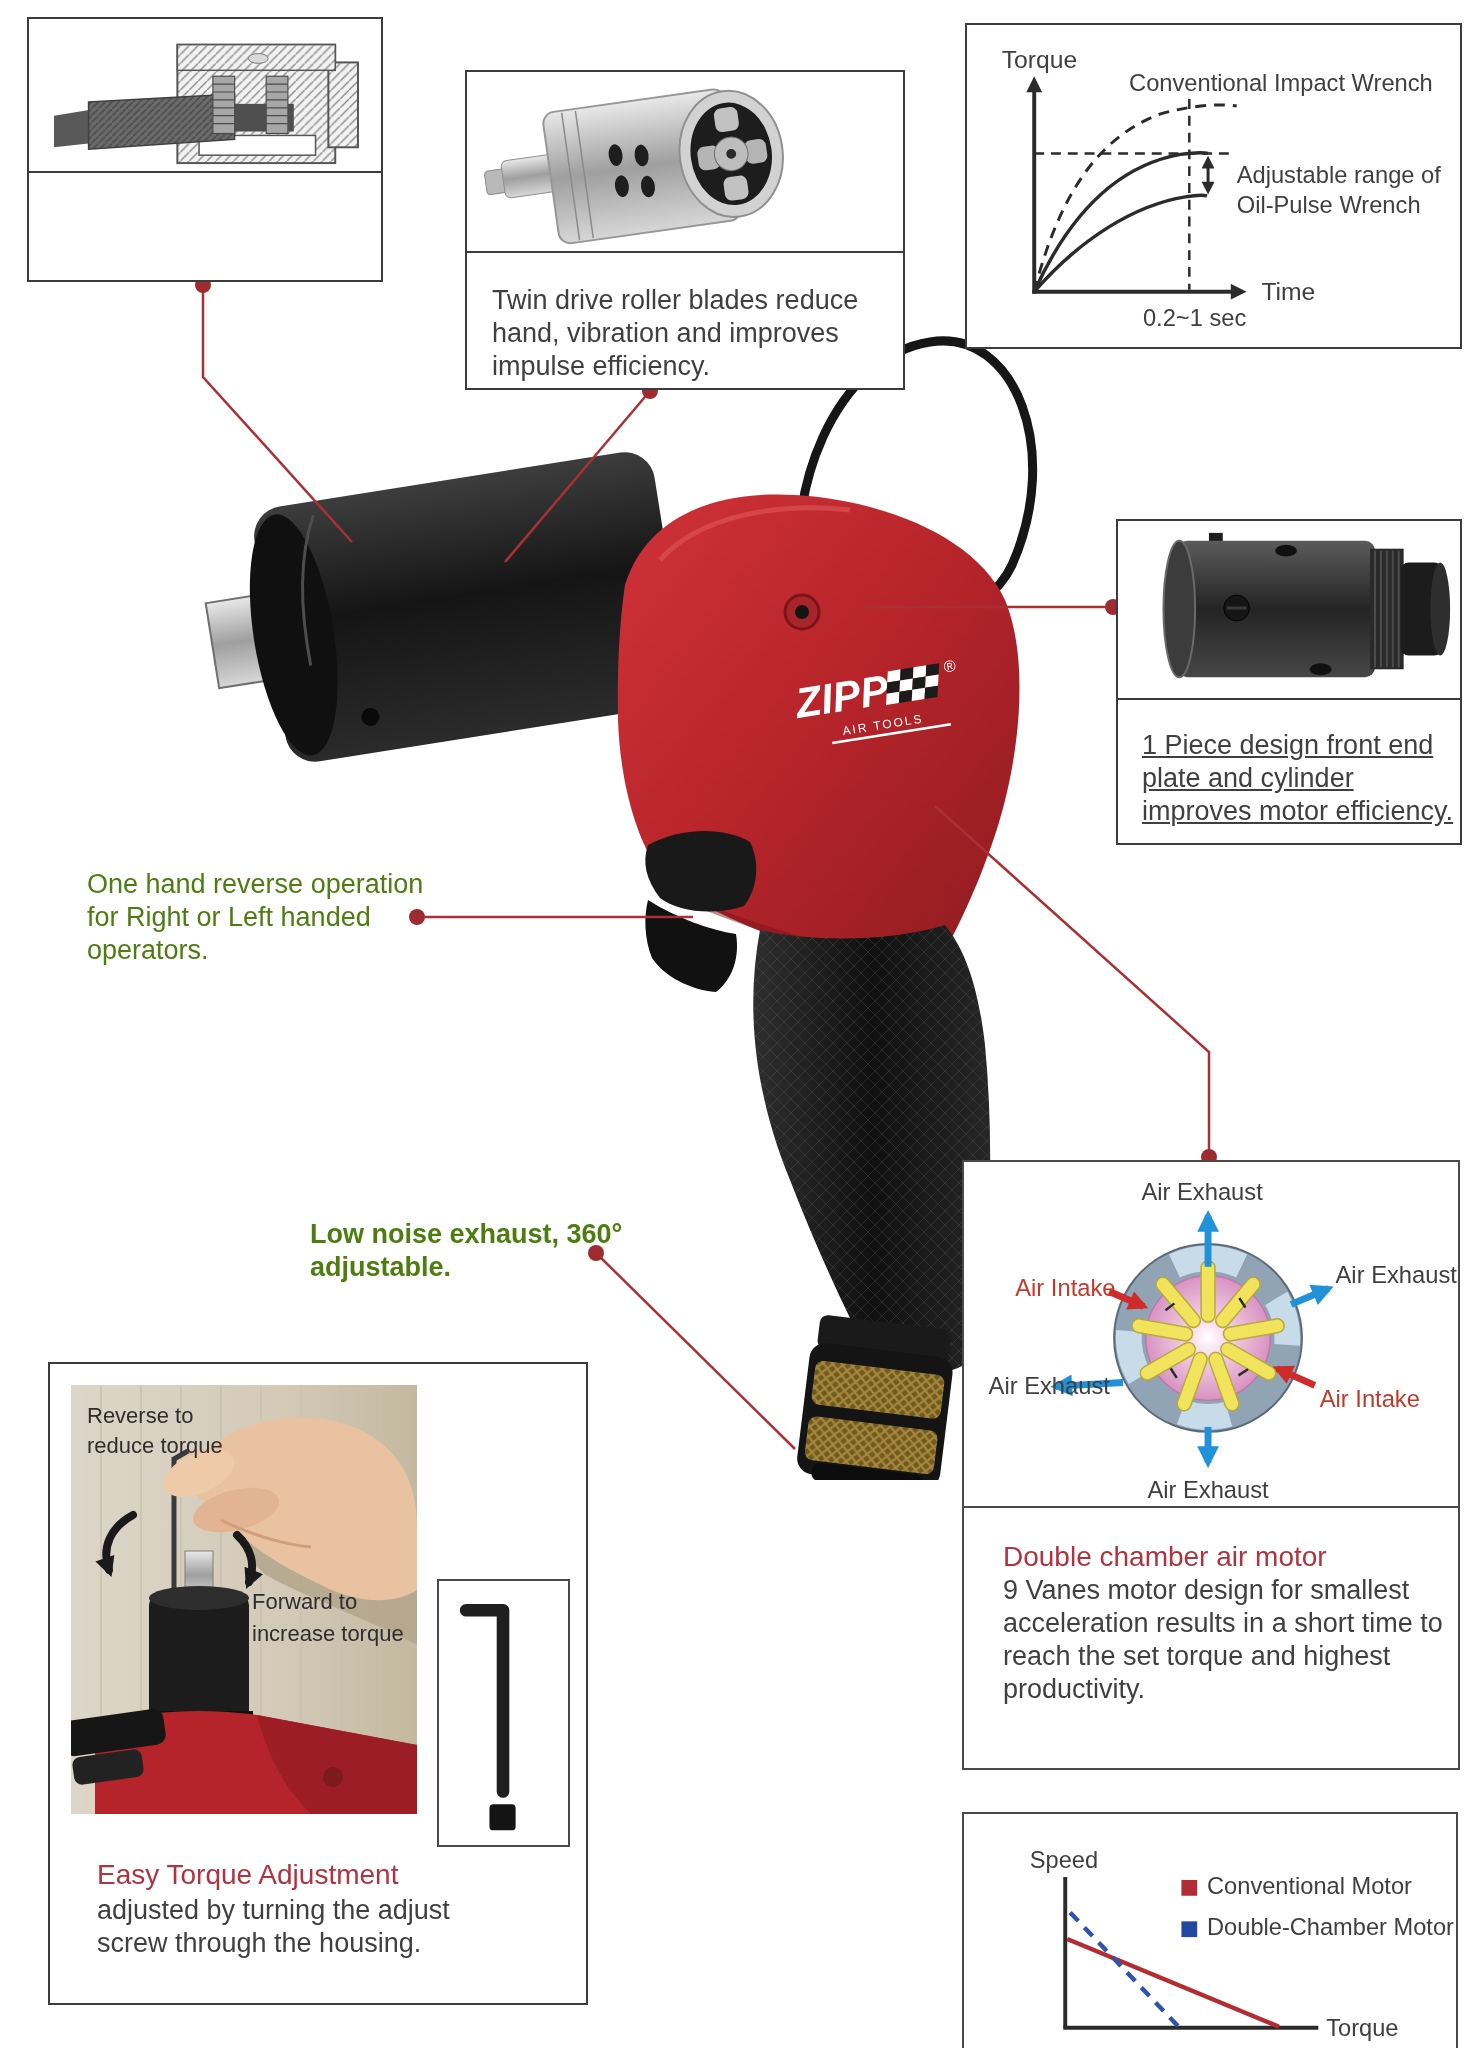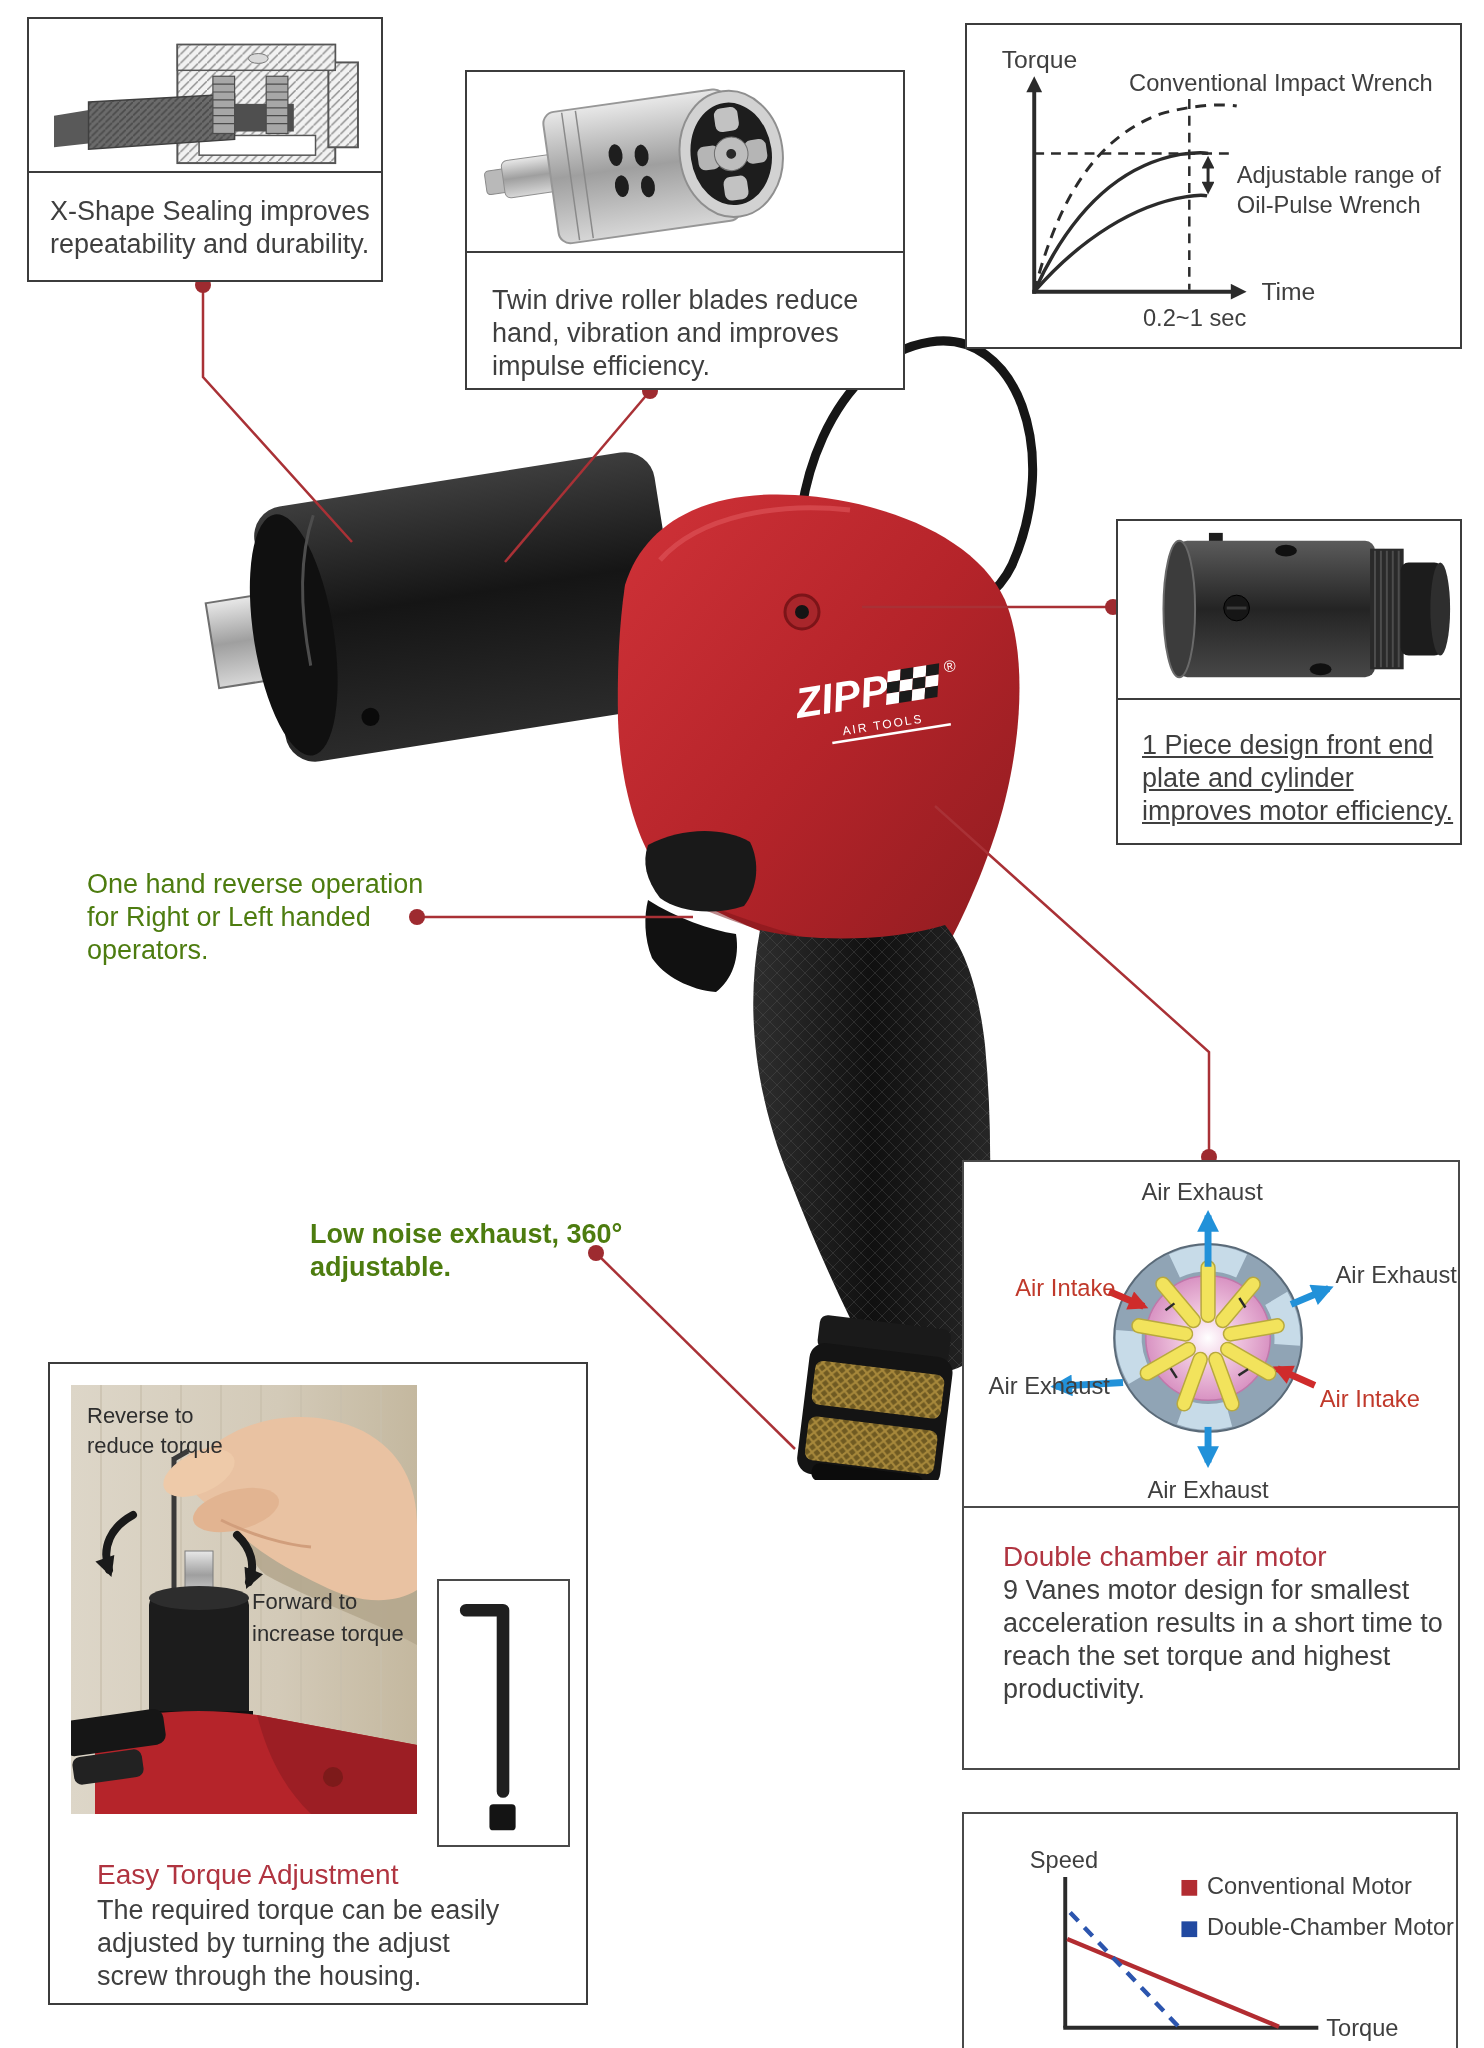--- a/index.html
+++ b/index.html
@@ -181,24 +181,20 @@
           <rect x="240" y="58" width="22" height="58"></rect>
         </g>
         <g stroke="#4c4c4c" stroke-width="1.2">
           <path d="M186,66 h22 M186,74 h22 M186,82 h22 M186,90 h22 M186,98 h22 M186,106 h22"></path>
           <path d="M240,66 h22 M240,74 h22 M240,82 h22 M240,90 h22 M240,98 h22 M240,106 h22"></path>
         </g>
         <rect x="150" y="26" width="160" height="26" fill="url(#hatch)" stroke="#555" stroke-width="1.5"></rect>
         <ellipse cx="232" cy="40" rx="10" ry="5" fill="#d9d9d9" stroke="#777"></ellipse>
       </svg>
     </div>
-    <div class="ctext" style="left:21px;top:176px;">
-      <div>X-Shape Sealing improves</div>
-      <div>repeatability and durability.</div>
-    </div>
   </div>
 
   <div class="cbox" style="left:465px;top:70px;width:440px;height:320px;z-index:3;">
     <div class="imgarea" style="height:179px;">
       <svg width="364" height="177" viewBox="0 0 368 179">
         <g transform="rotate(-8 180 95)">
           <rect x="18" y="78" width="22" height="24" rx="4" fill="#b9b9b9" stroke="#8a8a8a"></rect>
           <rect x="36" y="70" width="56" height="38" rx="6" fill="url(#steelH)" stroke="#8f8f8f"></rect>
           <rect x="84" y="28" width="186" height="134" rx="12" fill="url(#steelH)" stroke="#979797" stroke-width="2"></rect>
           <path d="M104,30 v130 M118,30 v130" stroke="#8a8a8a" stroke-width="1.5"></path>
@@ -315,21 +311,20 @@
 
     <div class="abs" style="left:387px;top:215px;width:133px;height:268px;border:2px solid #4a4a4a;box-sizing:border-box;background:#fff;">
       <svg width="129" height="264" viewBox="0 0 133 268">
         <path d="M28,28 L66,28 L66,215" fill="none" stroke="#1f1f1f" stroke-width="13" stroke-linecap="round" stroke-linejoin="round"></path>
         <rect x="52" y="228" width="27" height="27" rx="4" fill="#141414"></rect>
       </svg>
     </div>
 
     <div class="abs redhead" style="left:47px;top:494px;">Easy Torque Adjustment</div>
     <div class="ctext" style="left:47px;top:530px;">
-      <div>The required torque can be easily</div>
       <div>adjusted by turning the adjust</div>
       <div>screw through the housing.</div>
     </div>
   </div>
 
   <div class="cbox" style="left:962px;top:1160px;width:498px;height:348px;border-color:#4a4a4a;z-index:3;">
     <svg width="494" height="344" viewBox="0 0 498 348">
       <circle cx="246" cy="178" r="95" fill="#90a4b5" stroke="#5a6a78" stroke-width="2"></circle>
       <g stroke="#c7dbe8" stroke-width="26" fill="none">
         <path d="M212,105 A80 80 0 0 1 280,105"></path>

